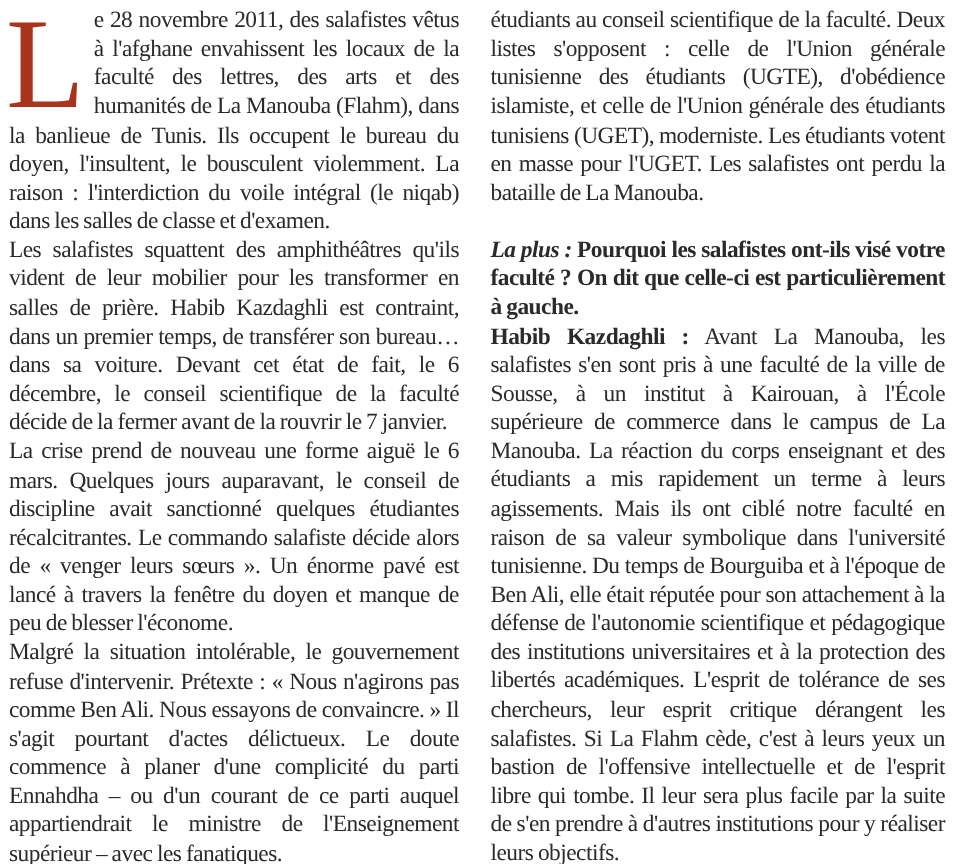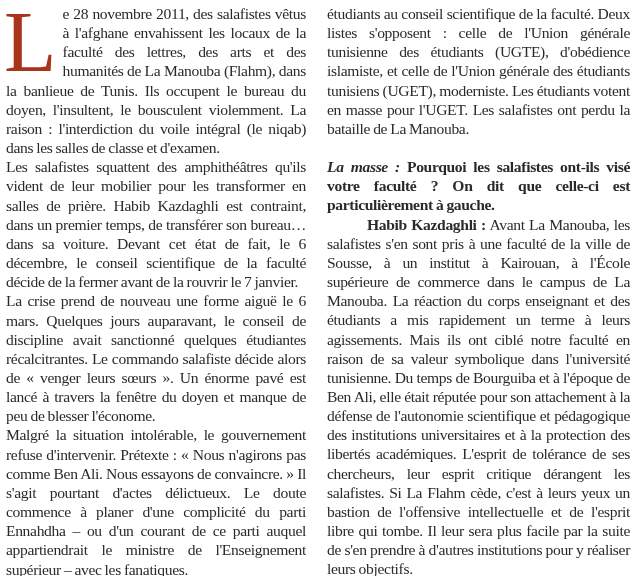--- a/index.html
+++ b/index.html
@@ -46,33 +46,32 @@
       height: 19px;
     }
     .question {
       font-weight: bold;
     }
     .question .q-source {
       font-style: italic;
     }
     .speaker {
       font-weight: bold;
-      margin-left: 40px;
     }
   </style>
 </head>
 <body>
 
 <div class="col col-left">
   <p><span class="dropcap">L</span><span>e 28 novembre 2011, des salafistes vêtus à l'afghane envahissent les locaux de la faculté des lettres, des arts et des humanités de La Manouba (Flahm), dans la banlieue de Tunis. Ils occupent le bureau du doyen, l'insultent, le bousculent violemment. La raison : l'interdiction du voile intégral (le niqab) dans les salles de classe et d'examen.</span></p>
   <p>Les salafistes squattent des amphithéâtres qu'ils vident de leur mobilier pour les transformer en salles de prière. Habib Kazdaghli est contraint, dans un premier temps, de transférer son bureau… dans sa voiture. Devant cet état de fait, le 6 décembre, le conseil scientifique de la faculté décide de la fermer avant de la rouvrir le 7 janvier.</p>
   <p>La crise prend de nouveau une forme aiguë le 6 mars. Quelques jours auparavant, le conseil de discipline avait sanctionné quelques étudiantes récalcitrantes. Le commando salafiste décide alors de « venger leurs sœurs ». Un énorme pavé est lancé à travers la fenêtre du doyen et manque de peu de blesser l'économe.</p>
   <p>Malgré la situation intolérable, le gouvernement refuse d'intervenir. Prétexte : « Nous n'agirons pas comme Ben Ali. Nous essayons de convaincre. » Il s'agit pourtant d'actes délictueux. Le doute commence à planer d'une complicité du parti Ennahdha – ou d'un courant de ce parti auquel appartiendrait le ministre de l'Enseignement supérieur – avec les fanatiques.</p>
 
 </div>
 
 <div class="col col-right">
   <p>étudiants au conseil scientifique de la faculté. Deux listes s'opposent : celle de l'Union générale tunisienne des étudiants (UGTE), d'obédience islamiste, et celle de l'Union générale des étudiants tunisiens (UGET), moderniste. Les étudiants votent en masse pour l'UGET. Les salafistes ont perdu la bataille de La Manouba.</p>
   <div class="gap"></div>
-  <p class="question"><span class="q-source">La masse :</span><span> Pourquoi les salafistes ont-ils visé votre faculté ? On dit que celle-ci est particulièrement à gauche.</span></p>
+  <p class="question"><span class="q-source">La plus :</span><span> Pourquoi les salafistes ont-ils visé votre faculté ? On dit que celle-ci est particulièrement à gauche.</span></p>
   <p><span class="speaker">Habib Kazdaghli :</span><span> Avant La Manouba, les salafistes s'en sont pris à une faculté de la ville de Sousse, à un institut à Kairouan, à l'École supérieure de commerce dans le campus de La Manouba. La réaction du corps enseignant et des étudiants a mis rapidement un terme à leurs agissements. Mais ils ont ciblé notre faculté en raison de sa valeur symbolique dans l'université tunisienne. Du temps de Bourguiba et à l'époque de Ben Ali, elle était réputée pour son attachement à la défense de l'autonomie scientifique et pédagogique des institutions universitaires et à la protection des libertés académiques. L'esprit de tolérance de ses chercheurs, leur esprit critique dérangent les salafistes. Si La Flahm cède, c'est à leurs yeux un bastion de l'offensive intellectuelle et de l'esprit libre qui tombe. Il leur sera plus facile par la suite de s'en prendre à d'autres institutions pour y réaliser leurs objectifs.</span></p>
 
 </div>
 
 </body></html>

